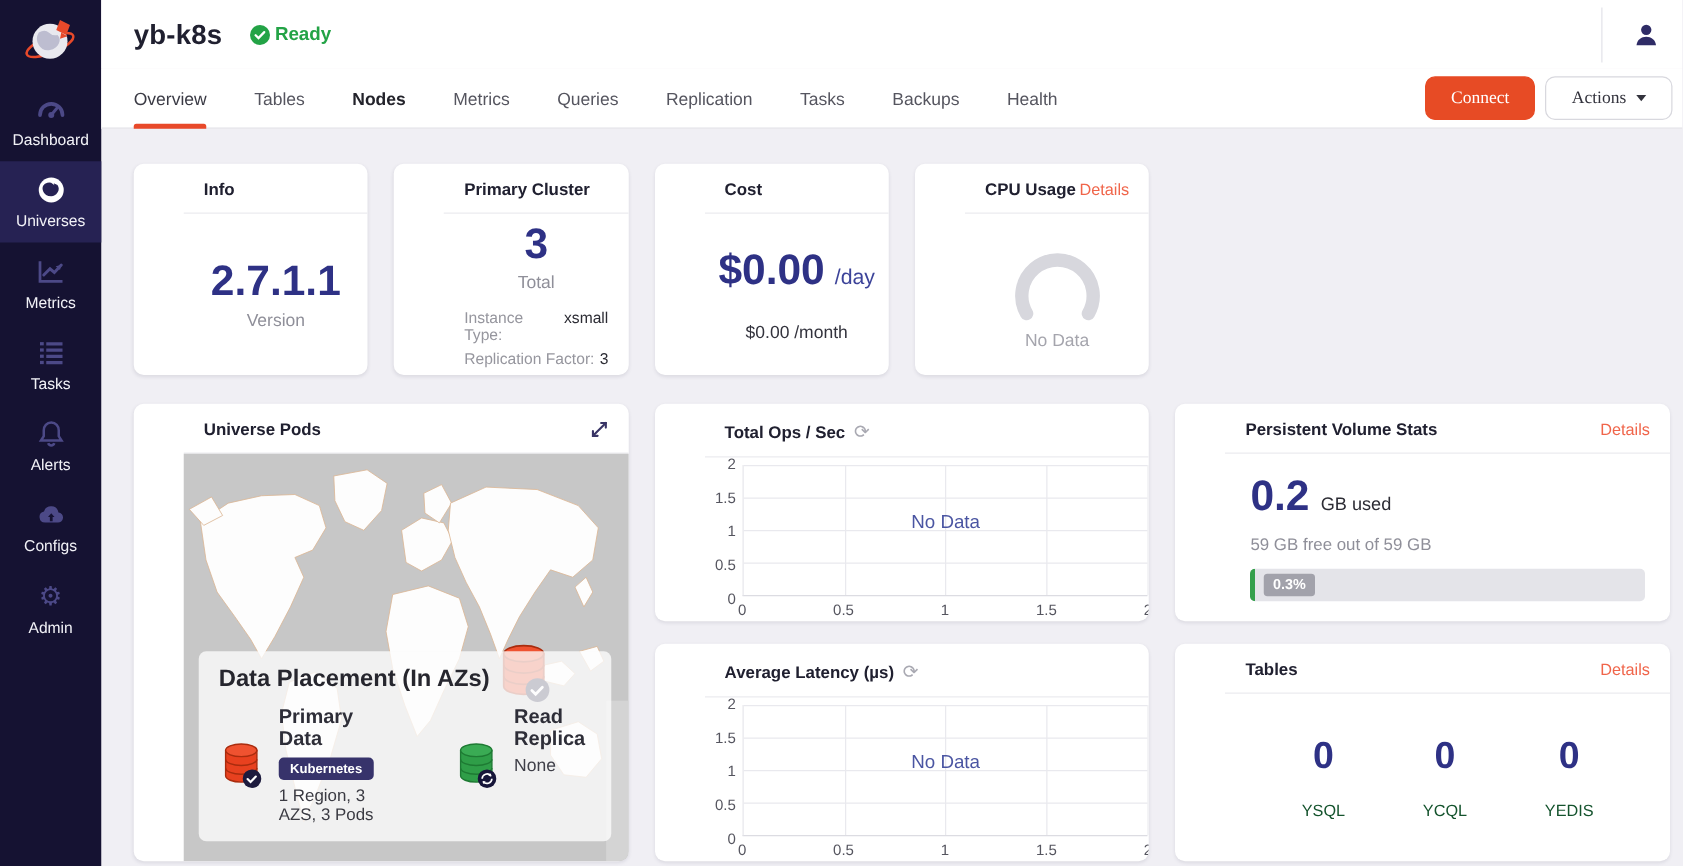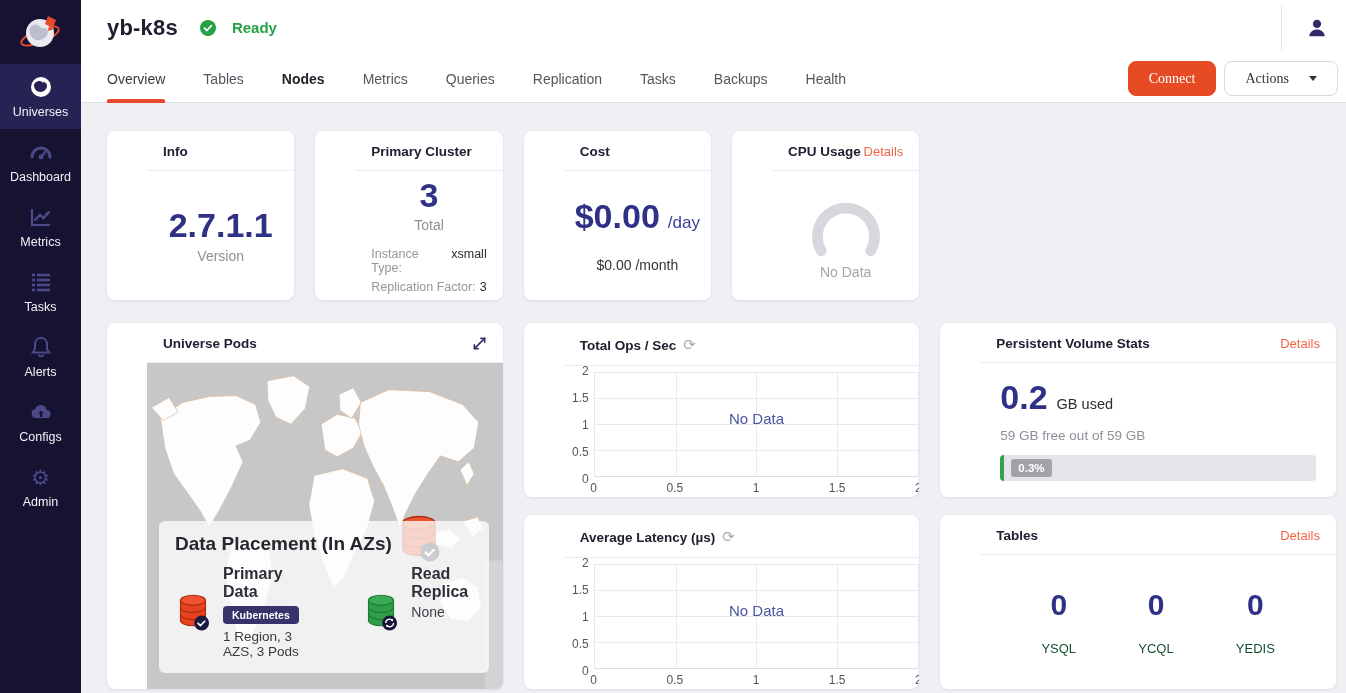--- a/index.html
+++ b/index.html
@@ -15,34 +15,34 @@
   .nav-item.active { background:#262253; color:#ffffff; }
   .nav-icon { width:24px; height:24px; display:flex; align-items:center; justify-content:center; }
   .nav-icon svg { width:24px; height:24px; }
   .gear-glyph { font-size:21px; line-height:21px; color:#4c4987; }
 
   
   .main { flex:1; display:flex; flex-direction:column; min-width:0; }
   .topbar { background:#fff; height:55px; display:flex; align-items:center; justify-content:space-between; padding:0 18px 0 26px; }
   .title-wrap { display:flex; align-items:center; gap:22px; }
   .universe-title { font-size:22px; font-weight:bold; color:#202030; letter-spacing:.2px; }
-  .ready-badge { display:flex; align-items:center; gap:16px; color:#23a346; font-weight:bold; font-size:15px; }
+  .ready-badge { display:flex; align-items:center; gap:4px; color:#23a346; font-weight:bold; font-size:15px; }
   .user-area { display:flex; align-items:center; height:55px; }
   .user-divider { width:1px; height:44px; background:#e4e4ea; margin-right:24px; }
 
   .tabsbar { background:#fff; height:48px; display:flex; align-items:center; justify-content:space-between; padding:0 8px 0 26px; border-bottom:1px solid #e2e2e8; }
   .tabs { display:flex; gap:38px; align-items:center; height:48px; }
   .tab { font-size:14px; color:#55555f; cursor:pointer; height:48px; display:flex; align-items:center; position:relative; }
   .tab.active { color:#3a3a44; }
   .tab.active::after { content:""; position:absolute; left:0; right:0; bottom:0; height:4px; background:#e8492a; border-radius:2px 2px 0 0; }
   .tab.hovered { color:#23232b; font-weight:bold; }
   .tab-actions { display:flex; gap:8px; align-items:center; }
   .btn { height:35px; border-radius:8px; font-size:14px; padding:0 20px; cursor:pointer; border:1px solid transparent; font-family:Liberation Serif, serif; }
   .btn-connect { background:#e74b25; color:#fff; border-color:#e74b25; }
-  .btn-actions { background:#fff; color:#33333d; border:1px solid #d8d8de; display:flex; align-items:center; gap:20px; }
+  .btn-actions { background:#fff; color:#33333d; border:1px solid #d8d8de; display:flex; align-items:center; gap:8px; }
   .caret-down { width:0; height:0; border-left:4px solid transparent; border-right:4px solid transparent; border-top:5px solid #33333d; display:inline-block; }
 
   
   .content { flex:1; padding:28px 10px 0 26px; overflow:hidden; }
   .row1 { display:grid; grid-template-columns:repeat(6,1fr); gap:23px 21px; margin-bottom:23px; }
   .row1 .span2 { grid-column:span 2; }
   .row2 { display:grid; grid-template-columns:1fr 1fr 1fr; grid-template-rows:174px 174px; gap:18px 21px; }
 
   .card { background:#fff; border-radius:8px; box-shadow:0 1px 3px rgba(40,40,70,.10); overflow:hidden; display:flex; flex-direction:column;padding-left:40px; }
   .card-header { padding:13px 16px 11px; display:flex; align-items:center; justify-content:space-between; border-bottom:1px solid #ebebf0; flex:0 0 auto; }
@@ -120,40 +120,40 @@
     <div class="logo">
       <svg width="52" height="52" viewBox="0 0 52 52">
         <ellipse cx="25" cy="30" rx="20" ry="6.5" fill="none" stroke="#e8492a" stroke-width="2" transform="rotate(-22 25 30)"></ellipse>
         <circle cx="25" cy="27" r="14" fill="#e9e9ef"></circle>
         <path d="M16 20q5-3 8 0t7 2q3 3 1 7t-7 5q-6 1-9-4t0-10z" fill="#bdbdd0"></path>
         <path d="M33 10l8 4-3 8-8-4z" fill="#e8492a"></path>
         <path d="M34 20l5 3-6 2z" fill="#e8492a"></path>
       </svg>
     </div>
 
+    <a class="nav-item">
+      <span class="nav-icon">
+        <svg viewBox="0 0 24 24">
+            <path d="M3 17a9 9 0 0 1 18 0" fill="none" stroke="#4c4987" stroke-width="3" stroke-linecap="round"></path>
+            <circle cx="12" cy="17" r="2.4" fill="#4c4987"></circle>
+            <line x1="12" y1="17" x2="17" y2="11" stroke="#4c4987" stroke-width="2.4" stroke-linecap="round"></line>
+          </svg>
+      </span>
+      <span class="nav-label">Dashboard</span>
+    </a>
+
     <a class="nav-item active">
       <span class="nav-icon">
         <svg viewBox="0 0 24 24">
             <circle cx="12" cy="12" r="10" fill="#ffffff"></circle>
             <path d="M7 7q4-2 6 0t4 1q2 3 0 6t-5 3q-5 0-6.5-4T7 7z" fill="#262253"></path>
             <path d="M14 6.5l3 1.5-2 2z" fill="#262253"></path>
           </svg>
       </span>
       <span class="nav-label">Universes</span>
-    </a>
-
-    <a class="nav-item">
-      <span class="nav-icon">
-        <svg viewBox="0 0 24 24">
-            <path d="M3 17a9 9 0 0 1 18 0" fill="none" stroke="#4c4987" stroke-width="3" stroke-linecap="round"></path>
-            <circle cx="12" cy="17" r="2.4" fill="#4c4987"></circle>
-            <line x1="12" y1="17" x2="17" y2="11" stroke="#4c4987" stroke-width="2.4" stroke-linecap="round"></line>
-          </svg>
-      </span>
-      <span class="nav-label">Dashboard</span>
     </a>
 
     <a class="nav-item">
       <span class="nav-icon">
         <svg viewBox="0 0 24 24">
             <path d="M3 4v16h18" fill="none" stroke="#4c4987" stroke-width="2.2"></path>
             <path d="M6 15l5-5 3.5 3L20 7" fill="none" stroke="#4c4987" stroke-width="2.4" stroke-linecap="round"></path>
             <path d="M20 7l-4.5 1 3.5 3z" fill="#4c4987"></path>
           </svg>
       </span>

